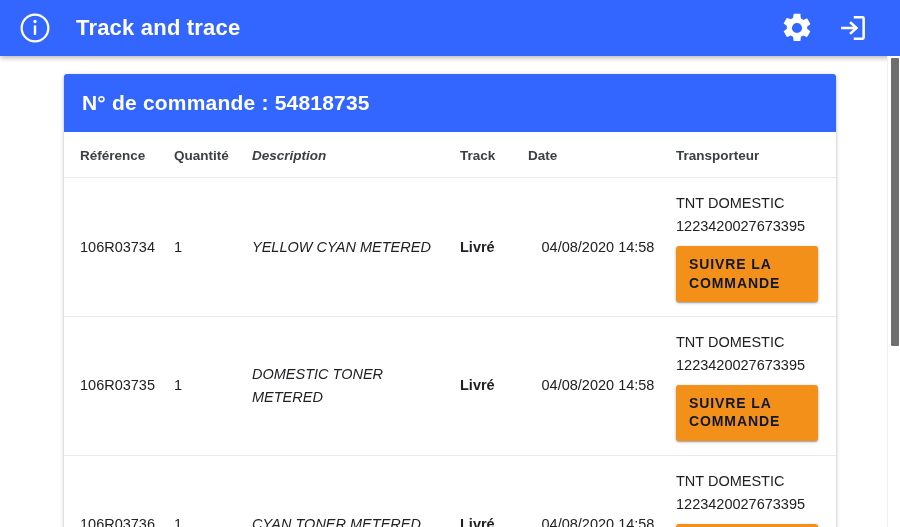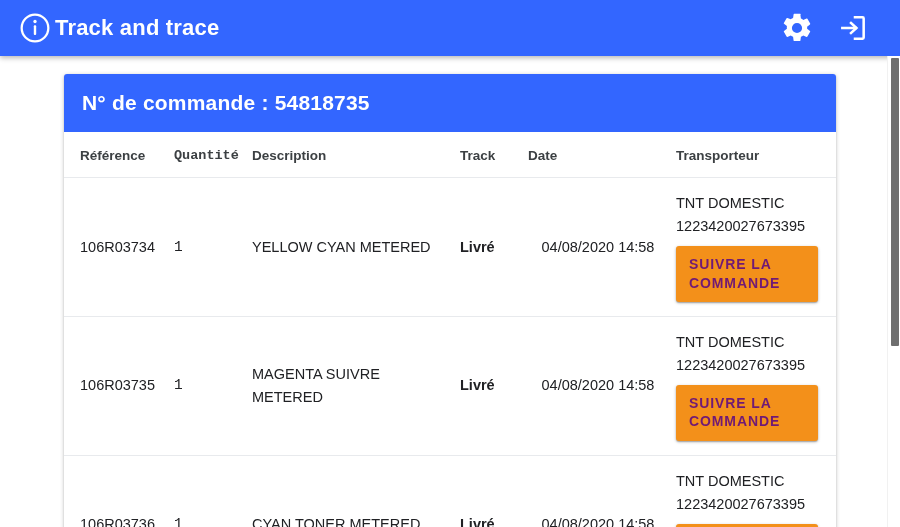--- a/index.html
+++ b/index.html
@@ -28,21 +28,21 @@
     background: #3366ff;
     display: flex;
     align-items: center;
     padding: 0 16px 0 18px;
     box-shadow: 0 2px 5px rgba(0,0,0,0.28);
     z-index: 5;
   }
   .appbar-left {
     display: flex;
     align-items: center;
-    gap: 3px;
+    gap: 24px;
     flex: 1 1 auto;
     min-width: 0;
   }
   .appbar-title {
     color: #ffffff;
     font-size: 22px;
     font-weight: bold;
     letter-spacing: 0.2px;
     white-space: nowrap;
   }
@@ -115,22 +115,22 @@
     font-size: 14.5px;
     color: #202124;
     padding: 14px 8px 14px 0;
     border-bottom: 1px solid #e8eaed;
     vertical-align: middle;
     line-height: 1.55;
   }
   table.order-table tr:last-child td { border-bottom: none; }
 
   .col-ref   { width: 110px; padding-left: 16px !important; margin-left: 8px; }
-  .col-qty   { width: 78px; font-family: Liberation Mono, monospace; }
-  .col-desc  { width: 208px; }
+  .col-qty   { width: 78px; }
+  .col-desc  { width: 208px; font-style: italic; }
   .col-stat  { width: 68px; font-weight: bold; }
   .col-date  { width: 148px; margin-left: 7px; }
   .col-trans { width: 160px; }
 
   th.col-ref { padding-left: 16px !important; }
 
   .date-cell { white-space: pre-line; text-align: center; }
   .desc-cell { padding-right: 16px !important; }
 
   .carrier-name,
@@ -138,21 +138,21 @@
     font-size: 14.5px;
     color: #202124;
     line-height: 1.6;
     white-space: nowrap;
   }
 
   .track-btn {
     display: inline-block;
     margin-top: 8px;
     background: #f3901a;
-    color: #701a75;
+    color: #0f172a;
     border: none;
     border-radius: 3px;
     padding: 9px 13px 10px 13px;
     font-family: "Liberation Sans", sans-serif;
     font-size: 14px;
     font-weight: bold;
     letter-spacing: 0.9px;
     line-height: 1.3;
     text-align: left;
     width: 142px;
@@ -243,21 +243,21 @@
               <td class="col-trans">
                 <div class="carrier-name">TNT DOMESTIC</div>
                 <div class="carrier-track">1223420027673395</div>
                 <button class="track-btn">SUIVRE LA COMMANDE</button>
               </td>
             </tr>
 
             <tr>
               <td class="col-ref">106R03735</td>
               <td class="col-qty">1</td>
-              <td class="col-desc desc-cell">MAGENTA SUIVRE METERED</td>
+              <td class="col-desc desc-cell">DOMESTIC TONER METERED</td>
               <td class="col-stat">Livré</td>
               <td class="col-date date-cell">04/08/2020 14:58</td>
               <td class="col-trans">
                 <div class="carrier-name">TNT DOMESTIC</div>
                 <div class="carrier-track">1223420027673395</div>
                 <button class="track-btn">SUIVRE LA COMMANDE</button>
               </td>
             </tr>
 
             <tr>

